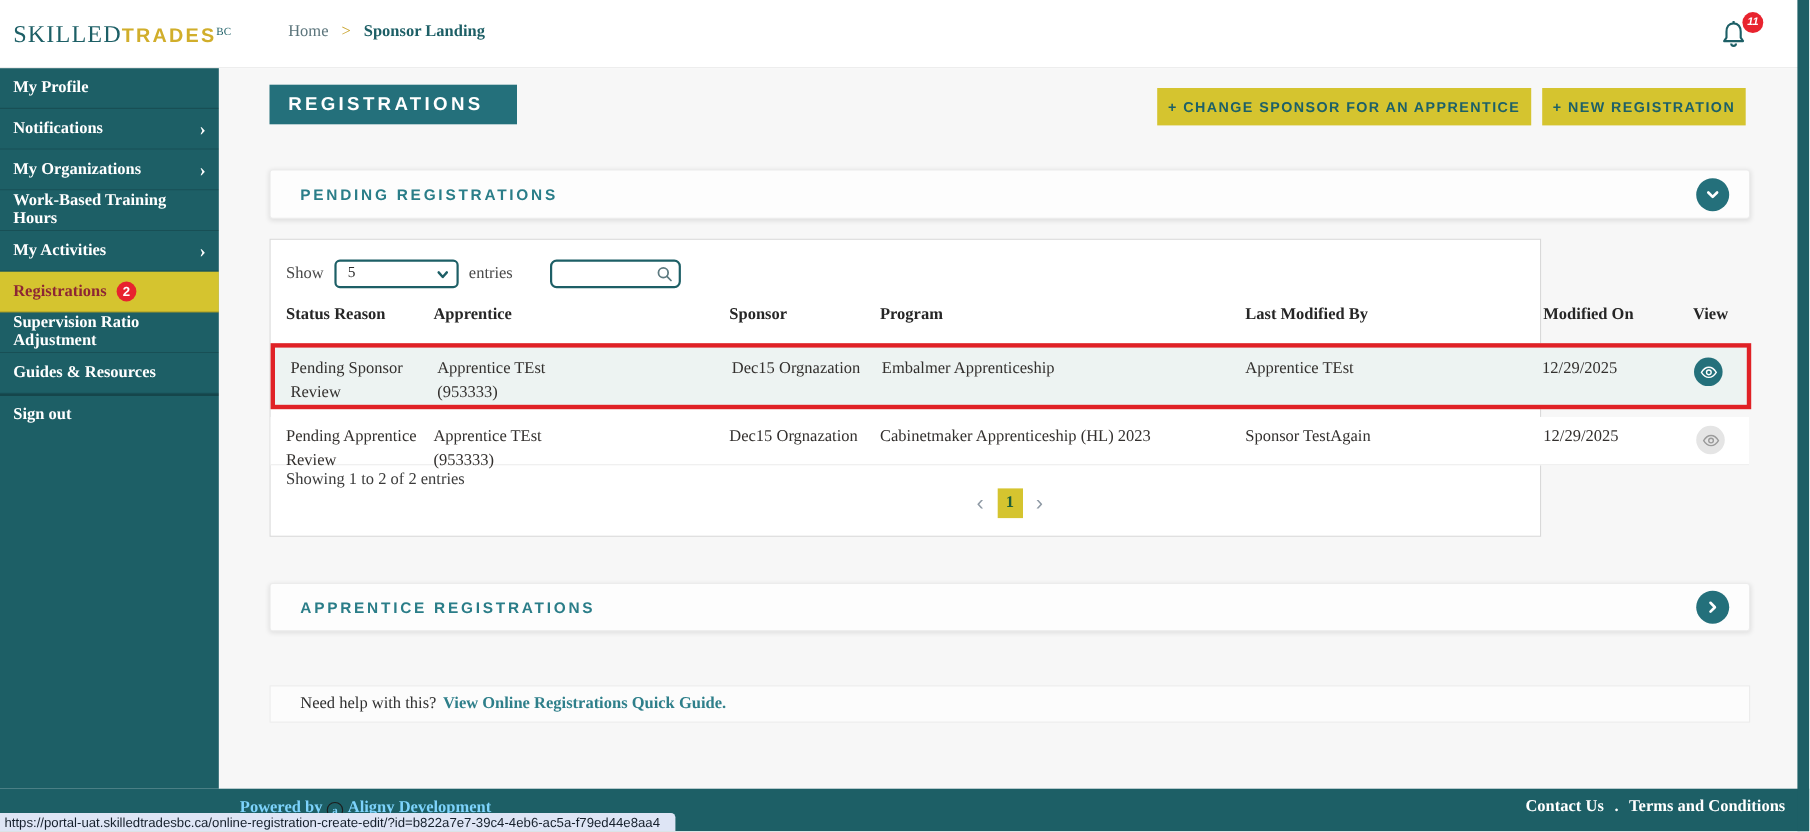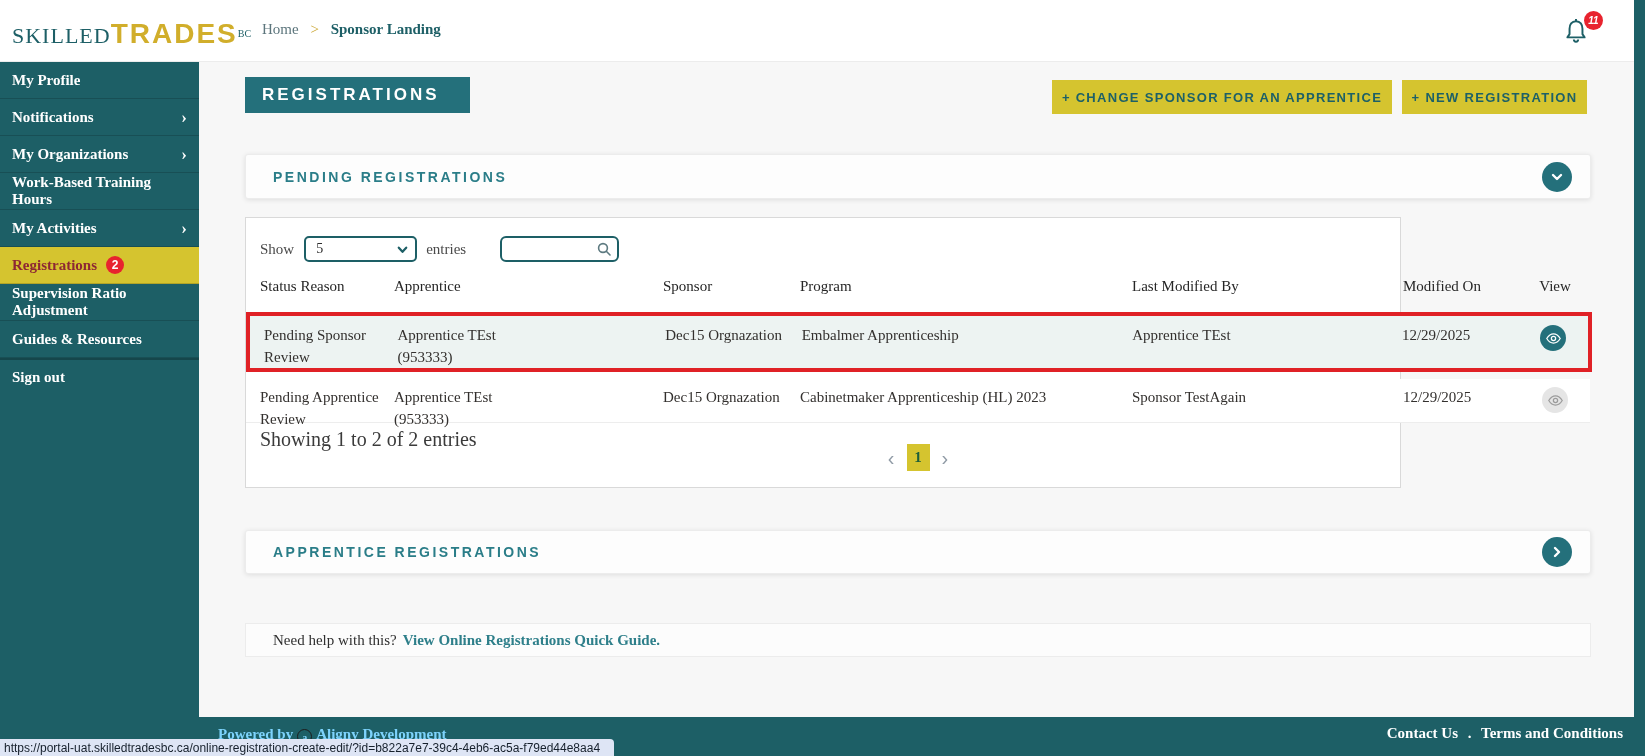--- a/index.html
+++ b/index.html
@@ -9,21 +9,21 @@
   }
   *{margin:0;padding:0;box-sizing:border-box;}
   html,body{width:1645px;height:756px;}
   body{font-family:"Liberation Serif",serif;color:var(--text);background:#fff;}
   #app{position:relative;width:1645px;height:756px;overflow:hidden;background:#fff;}
 
   
   .topbar{position:absolute;left:0;top:0;width:1645px;height:62px;background:#fff;border-bottom:1px solid #ececec;}
   .logo{position:absolute;left:12px;top:18px;white-space:nowrap;cursor:pointer;}
   .logo .p1{font-family:"Liberation Serif",serif;font-size:22px;color:var(--teal);letter-spacing:1px;}
-  .logo .p2{font-family:"Liberation Sans",sans-serif;font-weight:bold;font-size:28px;color:#d1ae2b;letter-spacing:2px;}
+  .logo .p2{font-family:"Liberation Sans",sans-serif;font-weight:bold;font-size:18px;color:#d1ae2b;letter-spacing:2px;}
   .logo .p3{font-family:"Liberation Serif",serif;font-size:10px;color:var(--teal);vertical-align:super;}
   .breadcrumb{position:absolute;left:262px;top:21px;font-size:15px;}
   .breadcrumb .home{color:#5c757c;cursor:pointer;}
   .breadcrumb .sep{color:#c9a42e;margin:0 8px;}
   .breadcrumb .current{color:var(--teal);font-weight:bold;}
   .bell-wrap{position:absolute;left:1563px;top:18px;width:32px;height:32px;cursor:pointer;}
   .bell-badge{position:absolute;right:-8px;top:-7px;width:19px;height:19px;border-radius:50%;
     background:var(--badgeRed);color:#fff;font-family:"Liberation Sans",sans-serif;font-size:10px;font-weight:bold;
     display:flex;align-items:center;justify-content:center;font-style:italic;}
 
@@ -64,32 +64,32 @@
   .panel{position:absolute;left:46px;top:155px;width:1156px;height:271px;background:#fff;border:1px solid #d9d9d9;}
   .controls{position:absolute;left:14px;top:18px;display:flex;align-items:center;font-size:15px;color:#4a4a4a;}
   .entries-select{width:113px;height:26px;border:2px solid var(--teal);border-radius:5px;margin:0 9px 0 10px;
     display:flex;align-items:center;padding:0 6px 0 10px;font-size:14px;color:#2c2c2c;cursor:pointer;background:#fff;}
   .entries-select .sel-chev{margin-left:auto;display:flex;}
   .search-box{position:relative;margin-left:34px;}
   .search-input{width:119px;height:26px;border:2px solid var(--teal);border-radius:6px;padding:0 26px 0 8px;
     font-size:14px;font-family:"Liberation Serif",serif;outline:none;}
   .search-icon{position:absolute;right:7px;top:5px;}
 
-  .thead{position:absolute;left:0;top:60px;display:flex;font-weight:normal;font-size:15px;color:#262626;}
+  .thead{position:absolute;left:0;top:60px;display:flex;font-weight:bold;font-size:15px;color:#262626;}
   .trow{position:absolute;left:0;display:flex;font-size:15px;line-height:1.45;cursor:pointer;}
   .cell{padding-left:14px;}
   .c1{width:134px;} .c2{width:269px;} .c3{width:137px;} .c4{width:332px;} .c5{width:271px;} .c6{width:131px;}
   .c7{width:70px;display:flex;justify-content:center;padding-left:0;}
   .row-sel{top:94px;height:60px;width:1346px;background:var(--rowBg);border:4px solid var(--selRed);padding-top:9px;}
   .row-sel .c7{align-items:flex-start;}
   .row2{top:161px;height:44px;width:1344px;padding-top:8px;border-bottom:1px solid #ededed;background:#fff;}
   .eye-btn{width:26px;height:26px;border-radius:50%;border:none;cursor:pointer;background:var(--tealBlock);
     display:flex;align-items:center;justify-content:center;}
   .eye-btn.disabled{background:#e5e5e5;}
-  .summary{position:absolute;left:14px;top:210px;font-size:20px;color:#3b3b3b;}
+  .summary{position:absolute;left:14px;top:210px;font-size:15px;color:#3b3b3b;}
   .pager{position:absolute;left:0;top:226px;width:1344px;display:flex;align-items:center;justify-content:center;gap:12px;}
   .pg-arrow{font-size:20px;color:#8f9aa5;background:none;border:none;cursor:pointer;line-height:1;font-family:"Liberation Sans",sans-serif;}
   .pg-current{width:23px;height:27px;background:var(--yellow);border:none;cursor:pointer;color:#1d5f3a;
     font-family:"Liberation Serif",serif;font-size:15px;font-weight:bold;}
 
   
   .help-bar{position:absolute;left:46px;top:561px;width:1346px;height:34px;background:#fcfcfc;border:1px solid #ececec;
     display:flex;align-items:center;padding-left:27px;font-size:15px;color:#2f2f2f;}
   .help-bar a{color:var(--linkTeal);font-weight:bold;text-decoration:none;margin-left:6px;cursor:pointer;}
 

